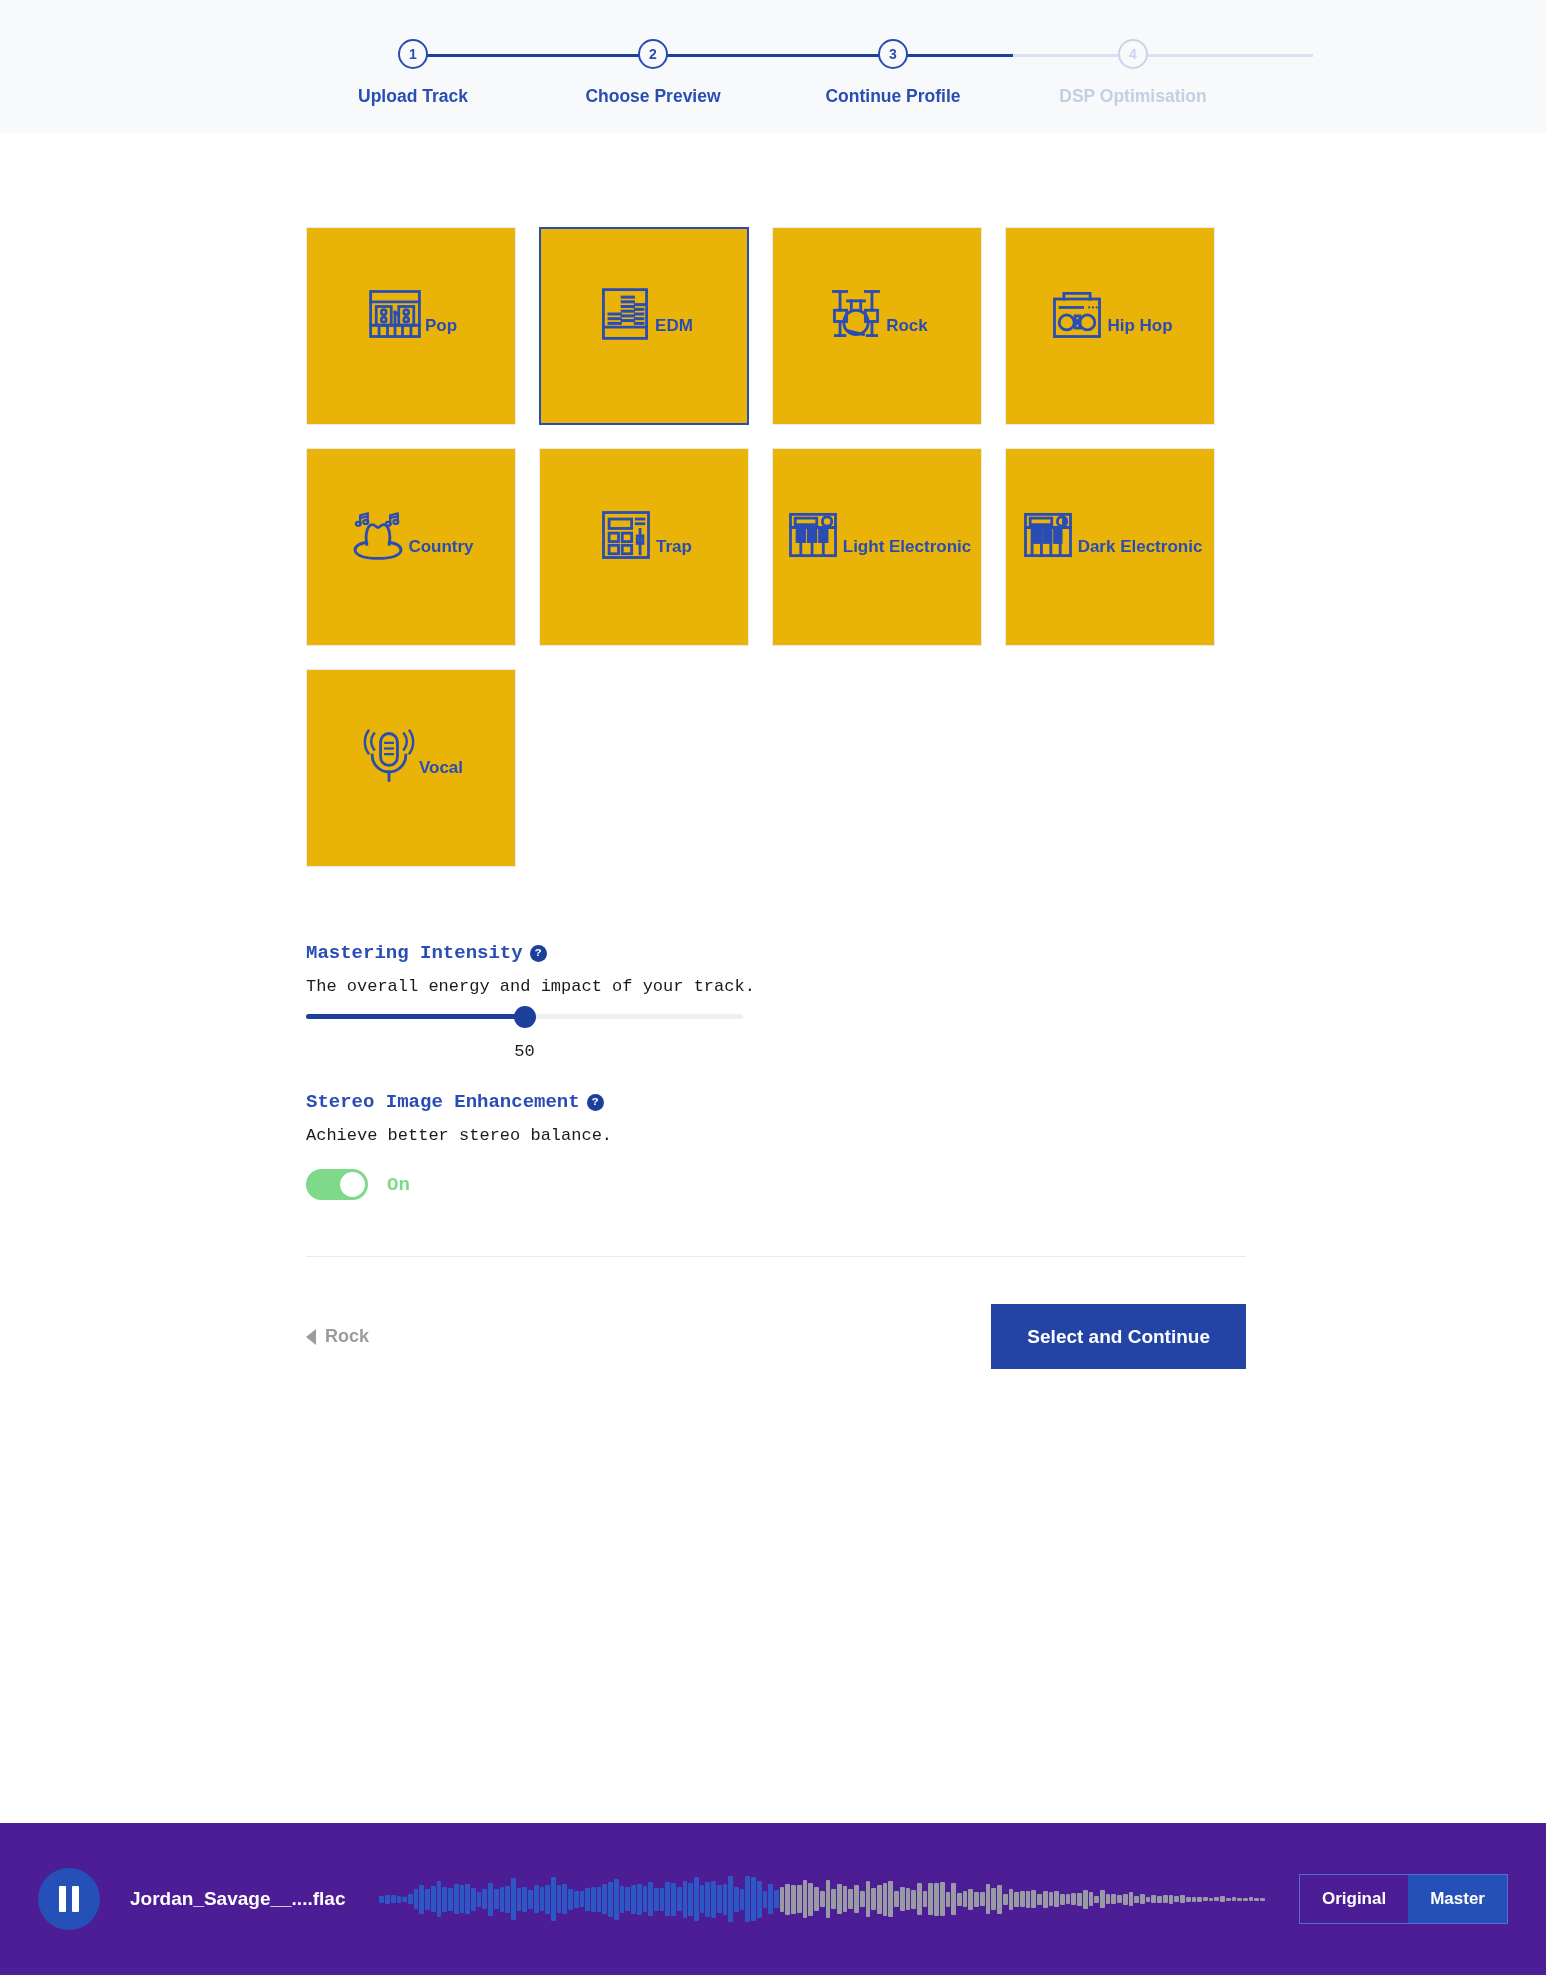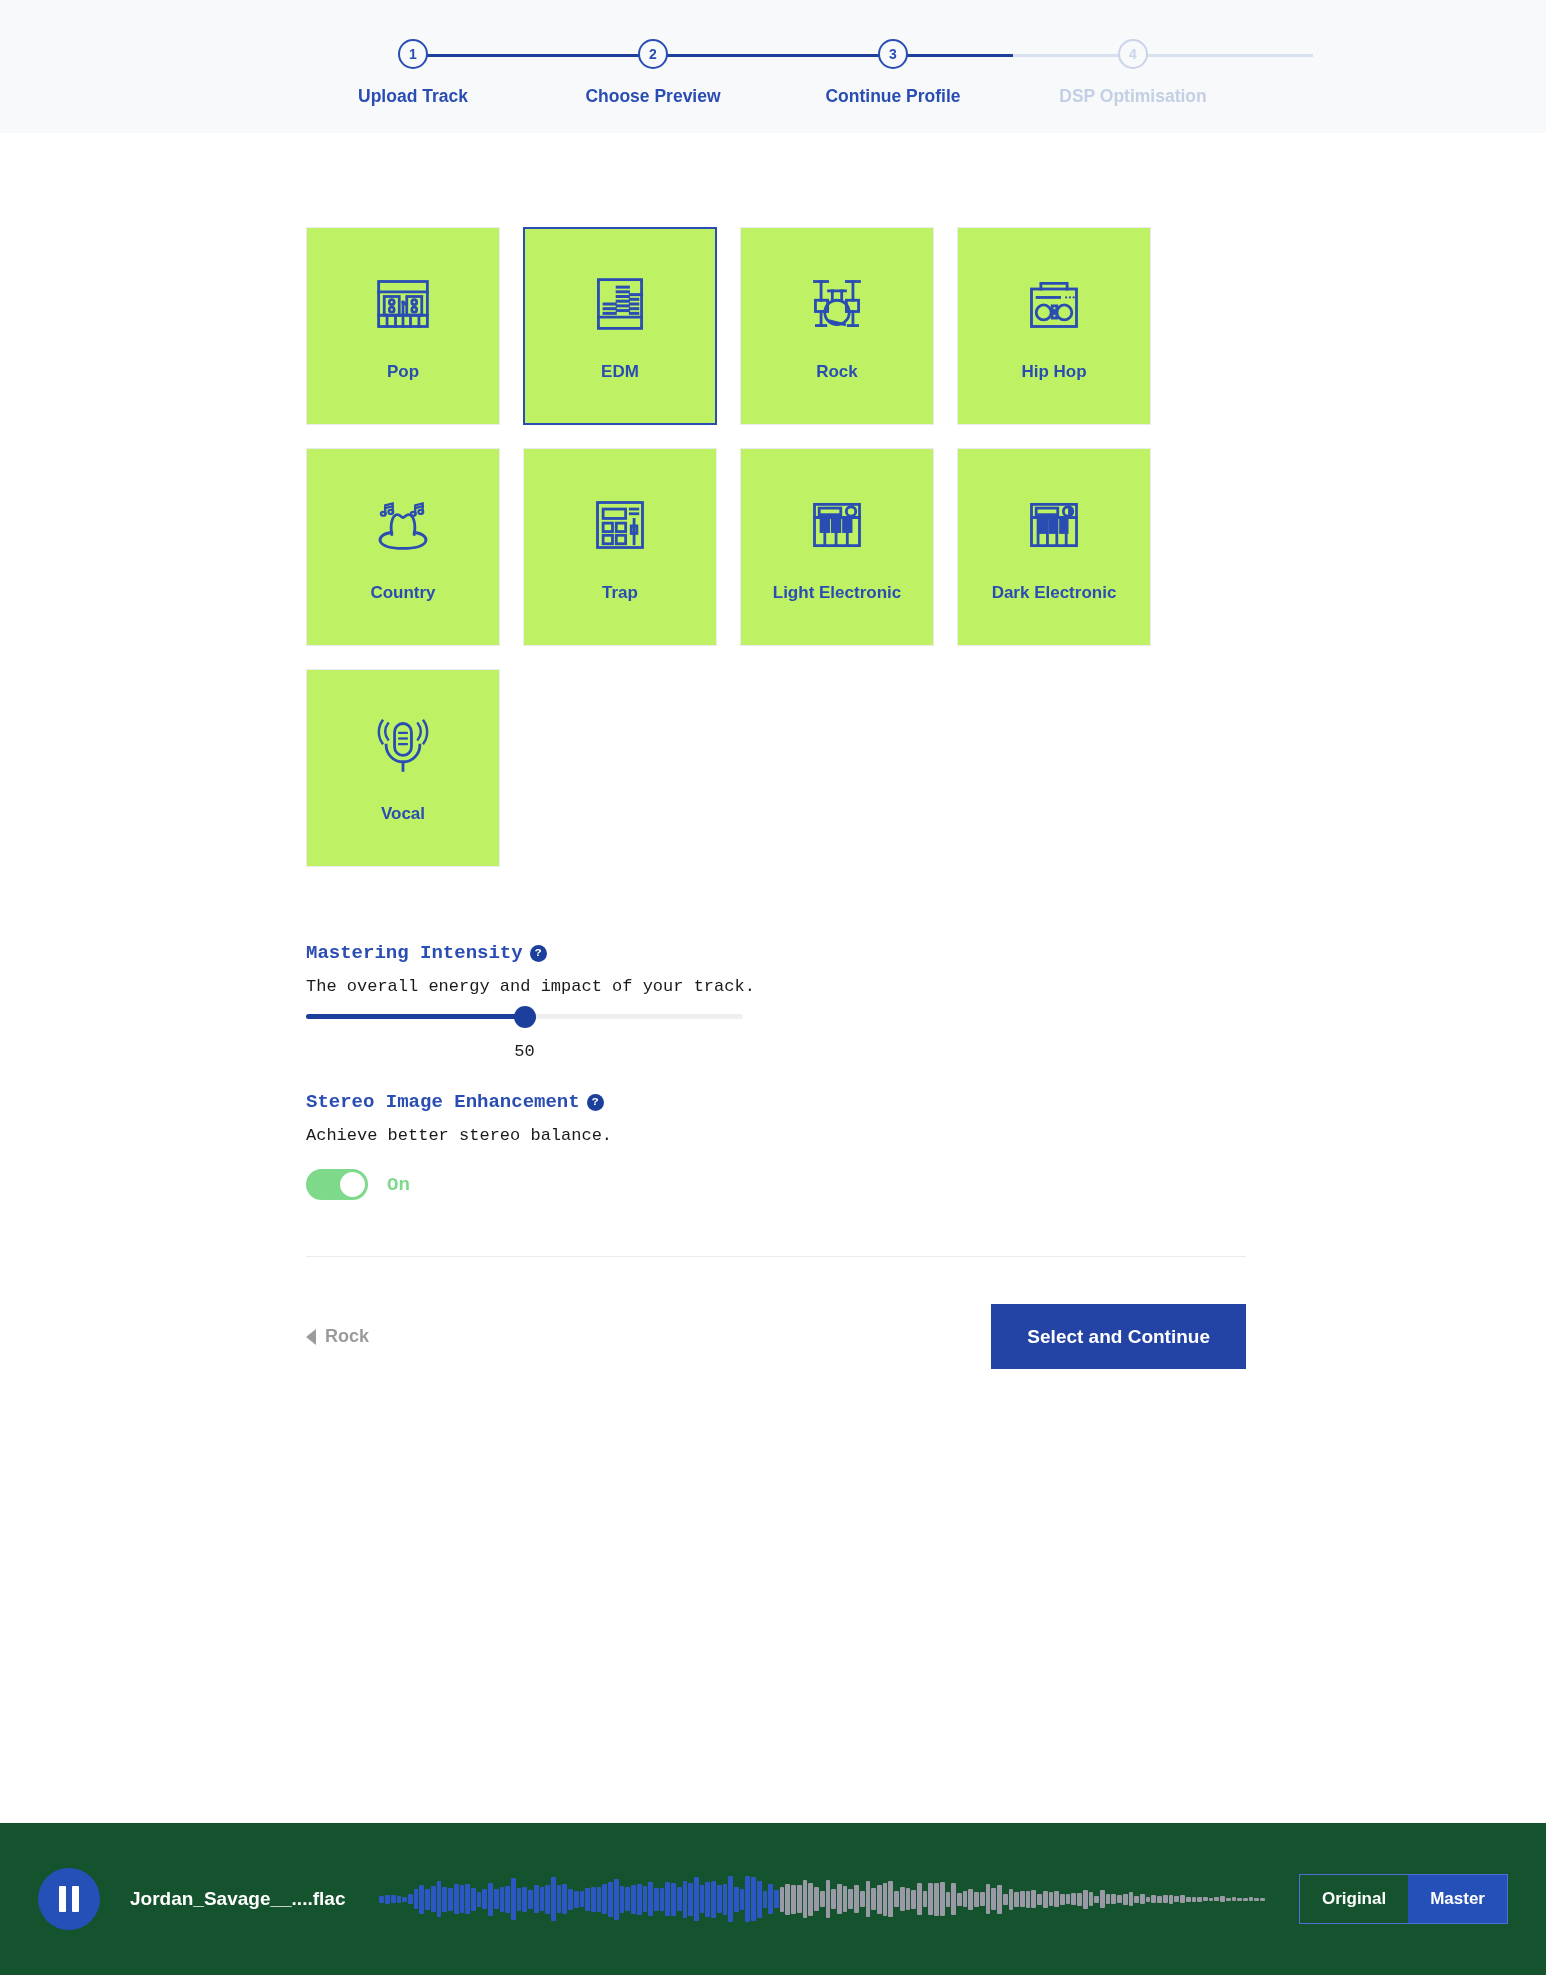--- a/index.html
+++ b/index.html
@@ -107,26 +107,26 @@
     margin-left: 306px;
     padding-top: 94px;
   }
 
   .profile-grid {
     display: flex;
     flex-wrap: wrap;
     gap: 23px;
   }
   .profile-card {
-    width: 194px;
+    width: 210px;
     height: 198px;
     border: 1px solid #e9ebee;
-    background: #bef264;
-    display: flex;
-    flex-direction: column;
+    background: #eab308;
+    display: flex;
+    flex-direction: row;
     align-items: center;
     justify-content: center;
     cursor: pointer;
   }
   .profile-card.selected {
     border: 2px solid #2a4db3;
   }
   .profile-icon {
     height: 68px;
     display: flex;
@@ -280,21 +280,21 @@
     cursor: pointer;
     font-family: inherit;
   }
 
   
   .player {
     position: absolute;
     left: 0; bottom: 0;
     width: 1546px;
     height: 152px;
-    background: #14532d;
+    background: #4c1d95;
     display: flex;
     align-items: center;
     padding: 0 38px;
   }
   .play-btn {
     width: 62px;
     height: 62px;
     border-radius: 50%;
     background: #2450b8;
     display: flex;

